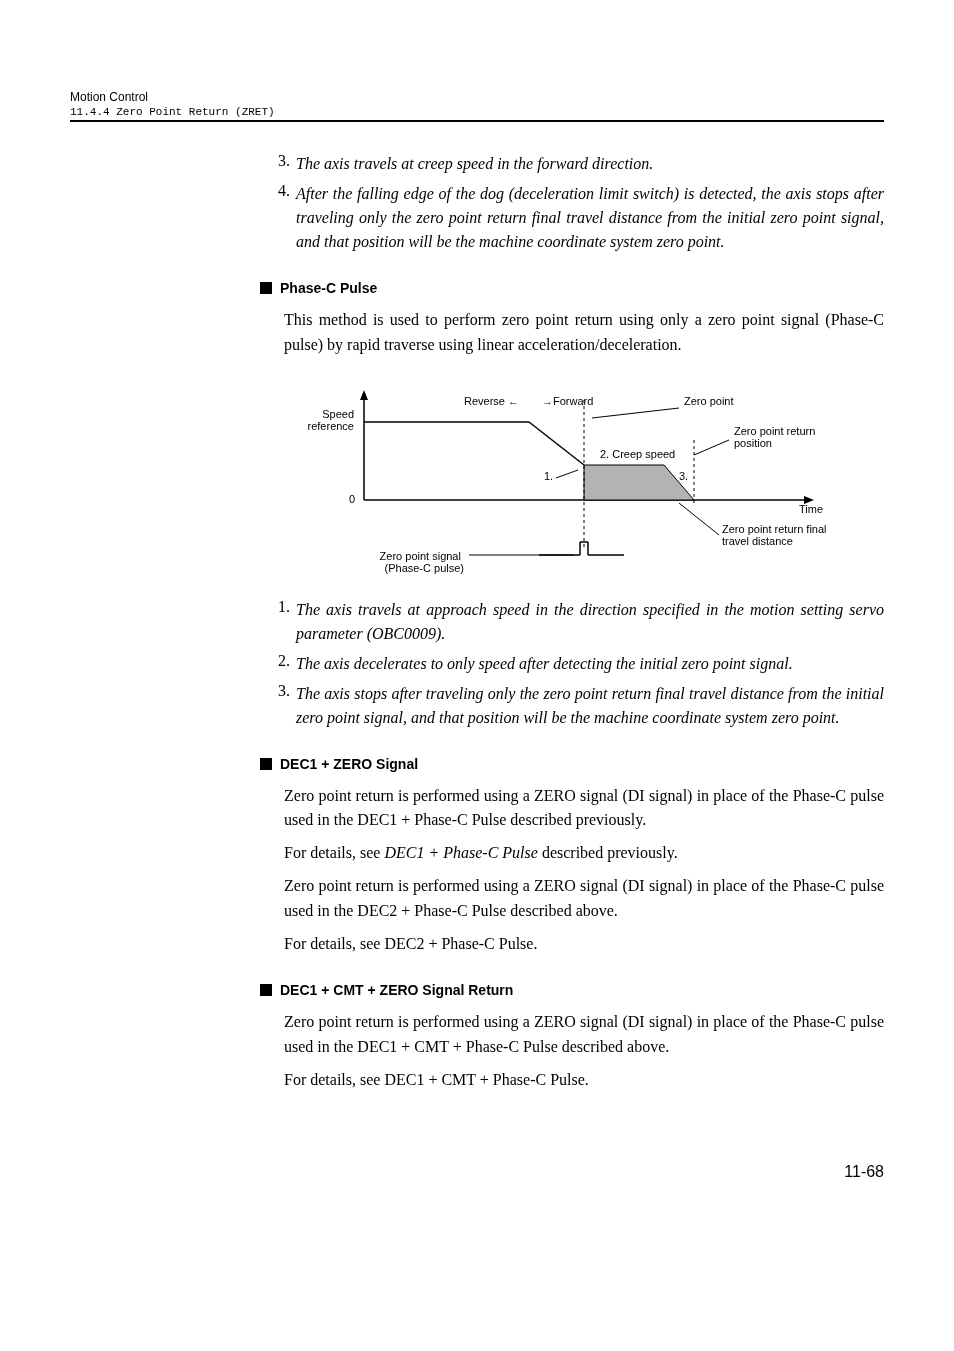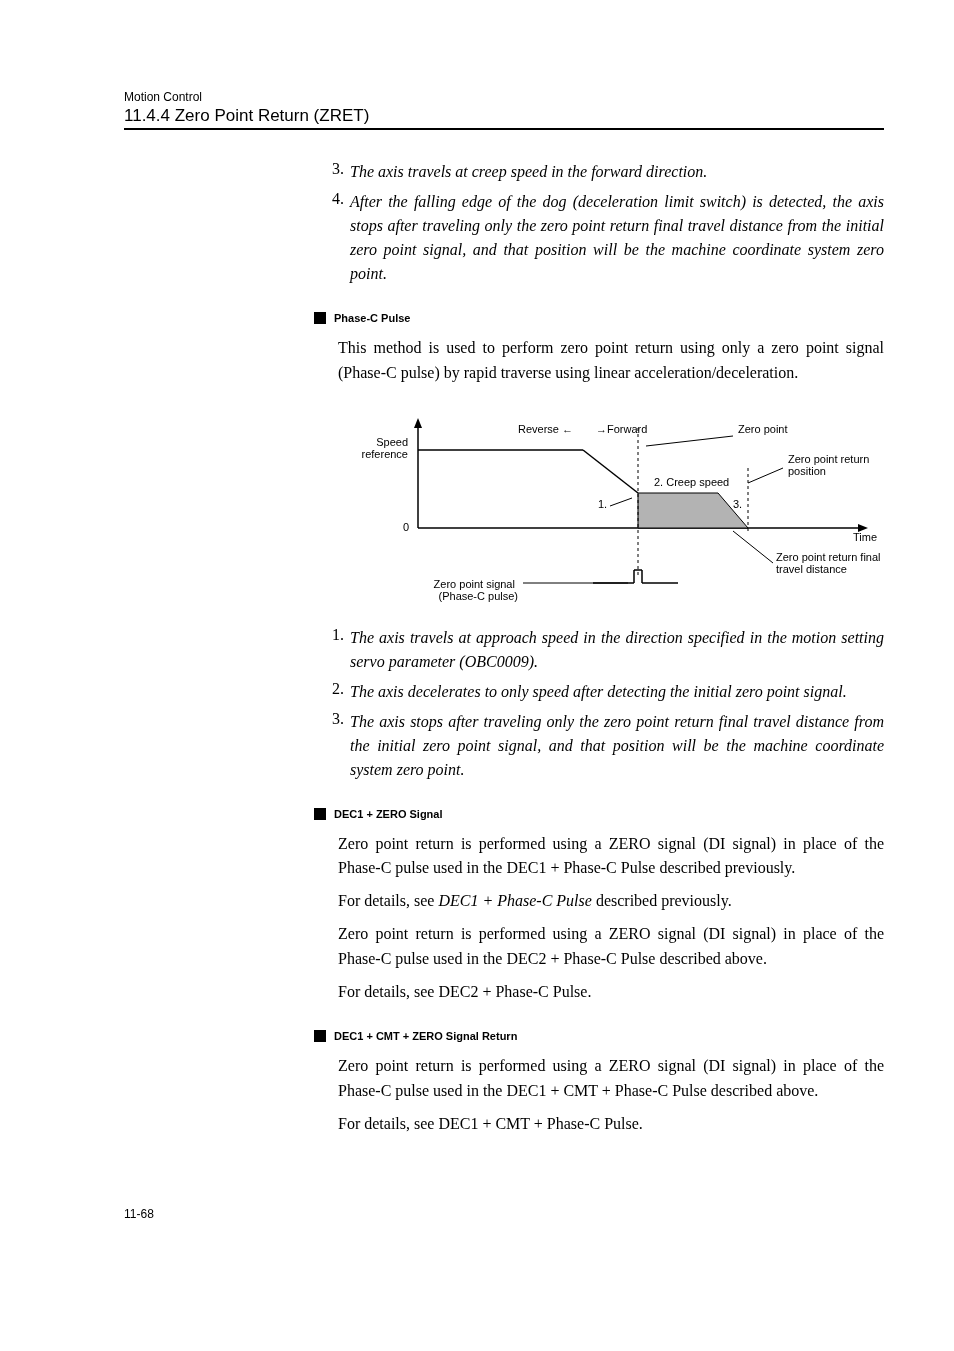--- a/index.html
+++ b/index.html
@@ -5,30 +5,29 @@
   body {
     margin: 0;
     padding: 0;
     font-family: 'Times New Roman', Times, serif;
     font-size: 16px;
     color: #000;
     background: #fff;
     width: 954px;
   }
   .page {
-    padding: 90px 70px 60px 100px;
-    margin-left: 24px;
+    padding: 90px 70px 60px 70px;
   }
   .header-small {
     font-family: Arial, Helvetica, sans-serif;
     font-size: 12px;
   }
   .header-sub {
-    font-family: Liberation Sans, sans-serif;
-    font-size: 17px;
+    font-family: Liberation Mono, monospace;
+    font-size: 11px;
     margin-top: 2px;
   }
   hr.rule {
     border: none;
     border-top: 2px solid #000;
     margin: 2px 0 30px 0;
   }
   .main-content {
     margin-left: 190px;
     margin-right: 0;
@@ -44,21 +43,21 @@
     padding-right: 6px;
   }
   .num-item .txt {
     text-align: justify;
     line-height: 1.5;
     font-style: italic;
   }
   .section-heading {
     font-family: Arial, Helvetica, sans-serif;
     font-weight: bold;
-    font-size: 11px;
+    font-size: 14px;
     margin-top: 26px;
     margin-bottom: 12px;
     display: flex;
     align-items: center;
   }
   .section-heading .sq {
     display: inline-block;
     width: 12px;
     height: 12px;
     background: #000;
@@ -71,23 +70,23 @@
     margin-bottom: 8px;
   }
   .italic { font-style: italic; }
   .diagram {
     margin: 22px 24px 18px 24px;
   }
   .diagram svg {
     display: block;
   }
   .footer-pg {
-    text-align: left;
+    text-align: right;
     font-family: Arial, Helvetica, sans-serif;
-    font-size: 12px;
+    font-size: 16px;
     margin-top: 70px;
   }
 </style>
 </head>
 <body>
 
 <div class="page">
 
   <div class="header-small">Motion Control</div>
   <div class="header-sub">11.4.4  Zero Point Return (ZRET)</div>

